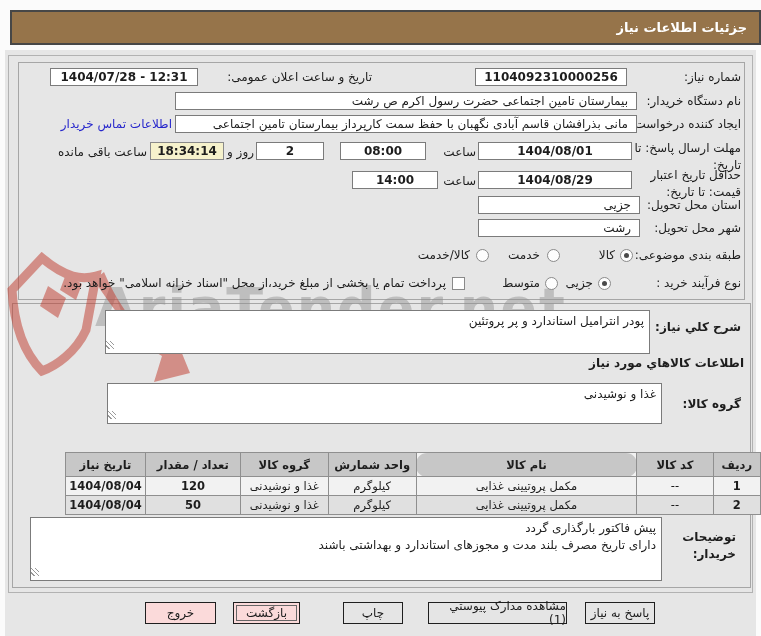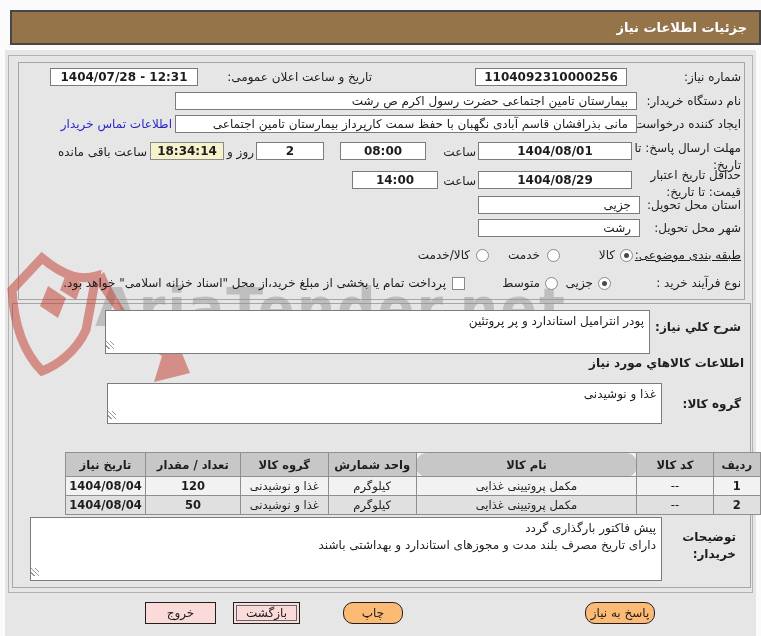--- a/index.html
+++ b/index.html
@@ -34,21 +34,21 @@
          background:repeating-linear-gradient(45deg,transparent 0 2px,#9a9a9a 2px 3px);}
   table.items{position:absolute;left:65px;top:452px;border-collapse:collapse;direction:rtl;
          font-size:11.5px;z-index:2;background:#f2f2f2;}
   table.items th,table.items td{border:1px solid #8f8f8f;text-align:center;padding:0 2px;overflow:hidden;}
   table.items th{background:#c7c7c7;height:23px;font-weight:700;}
   table.items td{height:18px;}
   table.items tr.r2 td{background:#e0e0e0;}
   td.num{font-weight:600;}
   .btn{position:absolute;top:602px;height:22px;border:1px solid #1f1f1f;display:flex;align-items:center;
        justify-content:center;direction:rtl;font-size:12px;cursor:pointer;z-index:4;box-sizing:border-box;}
-  .btn.mint{background:#fdba74;border-radius:10px;}
+  .btn.mint{background:#e5e5e5;}
   .btn.pink{background:#fbdada;}
   .btn.focused{outline:1px solid #666;outline-offset:-4px;}
   .wm-text{position:absolute;left:95px;top:276px;font-size:54px;font-weight:700;color:#8f8f8f;
        opacity:0.45;letter-spacing:2px;z-index:1;white-space:nowrap;}
   .wm-logo{position:absolute;left:4px;top:252px;z-index:1;opacity:0.5;}
 </style>
 </head>
 <body>
 
 <div class="page">
@@ -92,21 +92,21 @@
   <div class="lbl wrap" style="right:20px;top:167px;width:112px;">حداقل تاریخ اعتبار قیمت: تا تاریخ:</div>
   <div class="field center" style="left:478px;top:171px;width:152px;">1404/08/29</div>
   <div class="lbl" style="right:285px;top:174px;">ساعت</div>
   <div class="field center" style="left:352px;top:171px;width:84px;">14:00</div>
 
   <div class="lbl" style="right:20px;top:198px;">استان محل تحویل:</div>
   <div class="field rtl" style="left:478px;top:196px;width:144px;">جزیی</div>
   <div class="lbl" style="right:20px;top:221px;">شهر محل تحویل:</div>
   <div class="field rtl" style="left:478px;top:219px;width:144px;">رشت</div>
 
-  <div class="lbl" style="right:20px;top:248px;text-decoration:underline;">طبقه بندی موضوعی:</div>
+  <div class="lbl" style="right:20px;top:248px;">طبقه بندی موضوعی:</div>
   <div class="radio checked" style="left:620px;top:249px;"></div>
   <div class="lbl" style="right:146px;top:248px;">کالا</div>
   <div class="radio" style="left:547px;top:249px;"></div>
   <div class="lbl" style="right:221px;top:248px;">خدمت</div>
   <div class="radio" style="left:476px;top:249px;"></div>
   <div class="lbl" style="right:291px;top:248px;">کالا/خدمت</div>
 
   <div class="lbl" style="right:20px;top:276px;">نوع فرآیند خرید :</div>
   <div class="radio checked" style="left:598px;top:277px;"></div>
   <div class="lbl" style="right:168px;top:276px;">جزیی</div>
@@ -157,16 +157,17 @@
   </tbody>
     </table>
 
   <div class="lbl bold wrap" style="right:25px;top:529px;width:70px;white-space:pre-line;">توضیحات
 خریدار:</div>
   <div class="tarea" style="left:30px;top:517px;width:620px;height:58px;">پیش فاکتور بارگذاری گردد
 دارای تاریخ مصرف بلند مدت و مجوزهای استاندارد و بهداشتی باشند</div>
   <div class="rhandle" style="left:31px;top:568px;"></div>
 
   <div class="btn mint" style="left:585px;width:70px;">پاسخ به نیاز</div>
+  <div class="btn mint" style="left:428px;width:139px;">مشاهده مدارک پیوستي (1)</div>
   <div class="btn mint" style="left:343px;width:60px;">چاپ</div>
   <div class="btn pink focused" style="left:233px;width:67px;">بازگشت</div>
   <div class="btn pink" style="left:145px;width:71px;">خروج</div>
 </div>
 
 </body></html>

